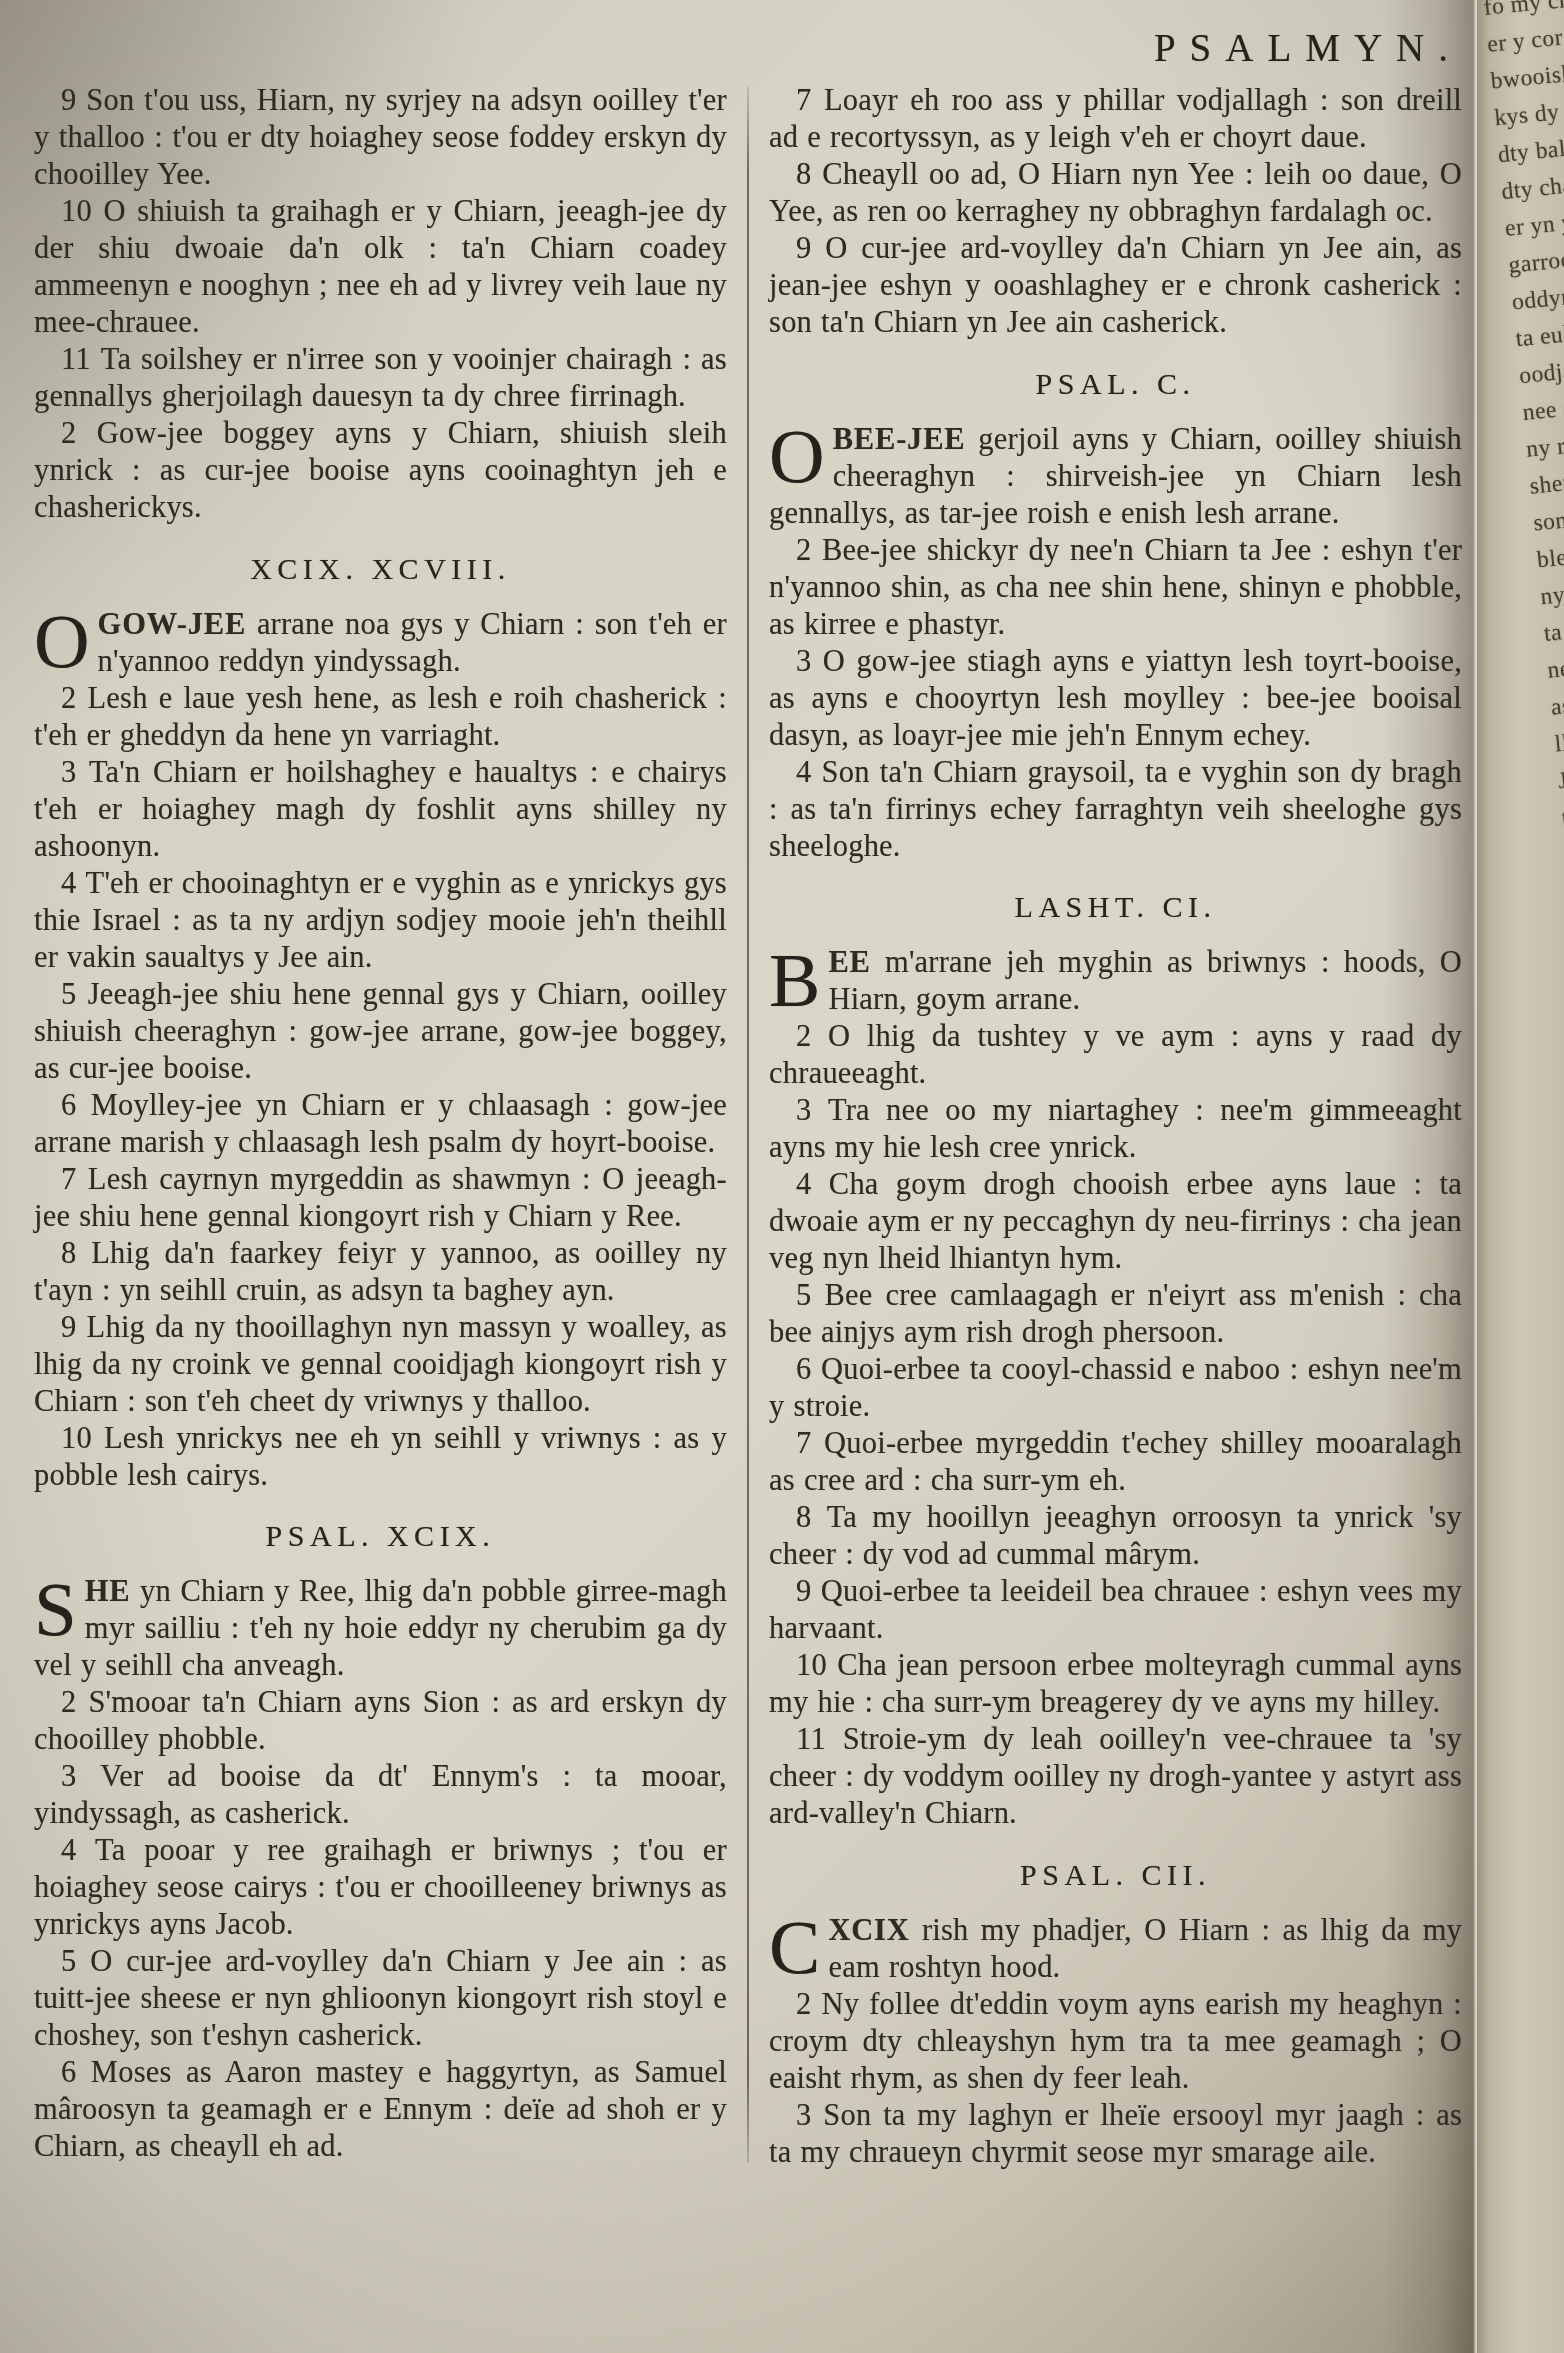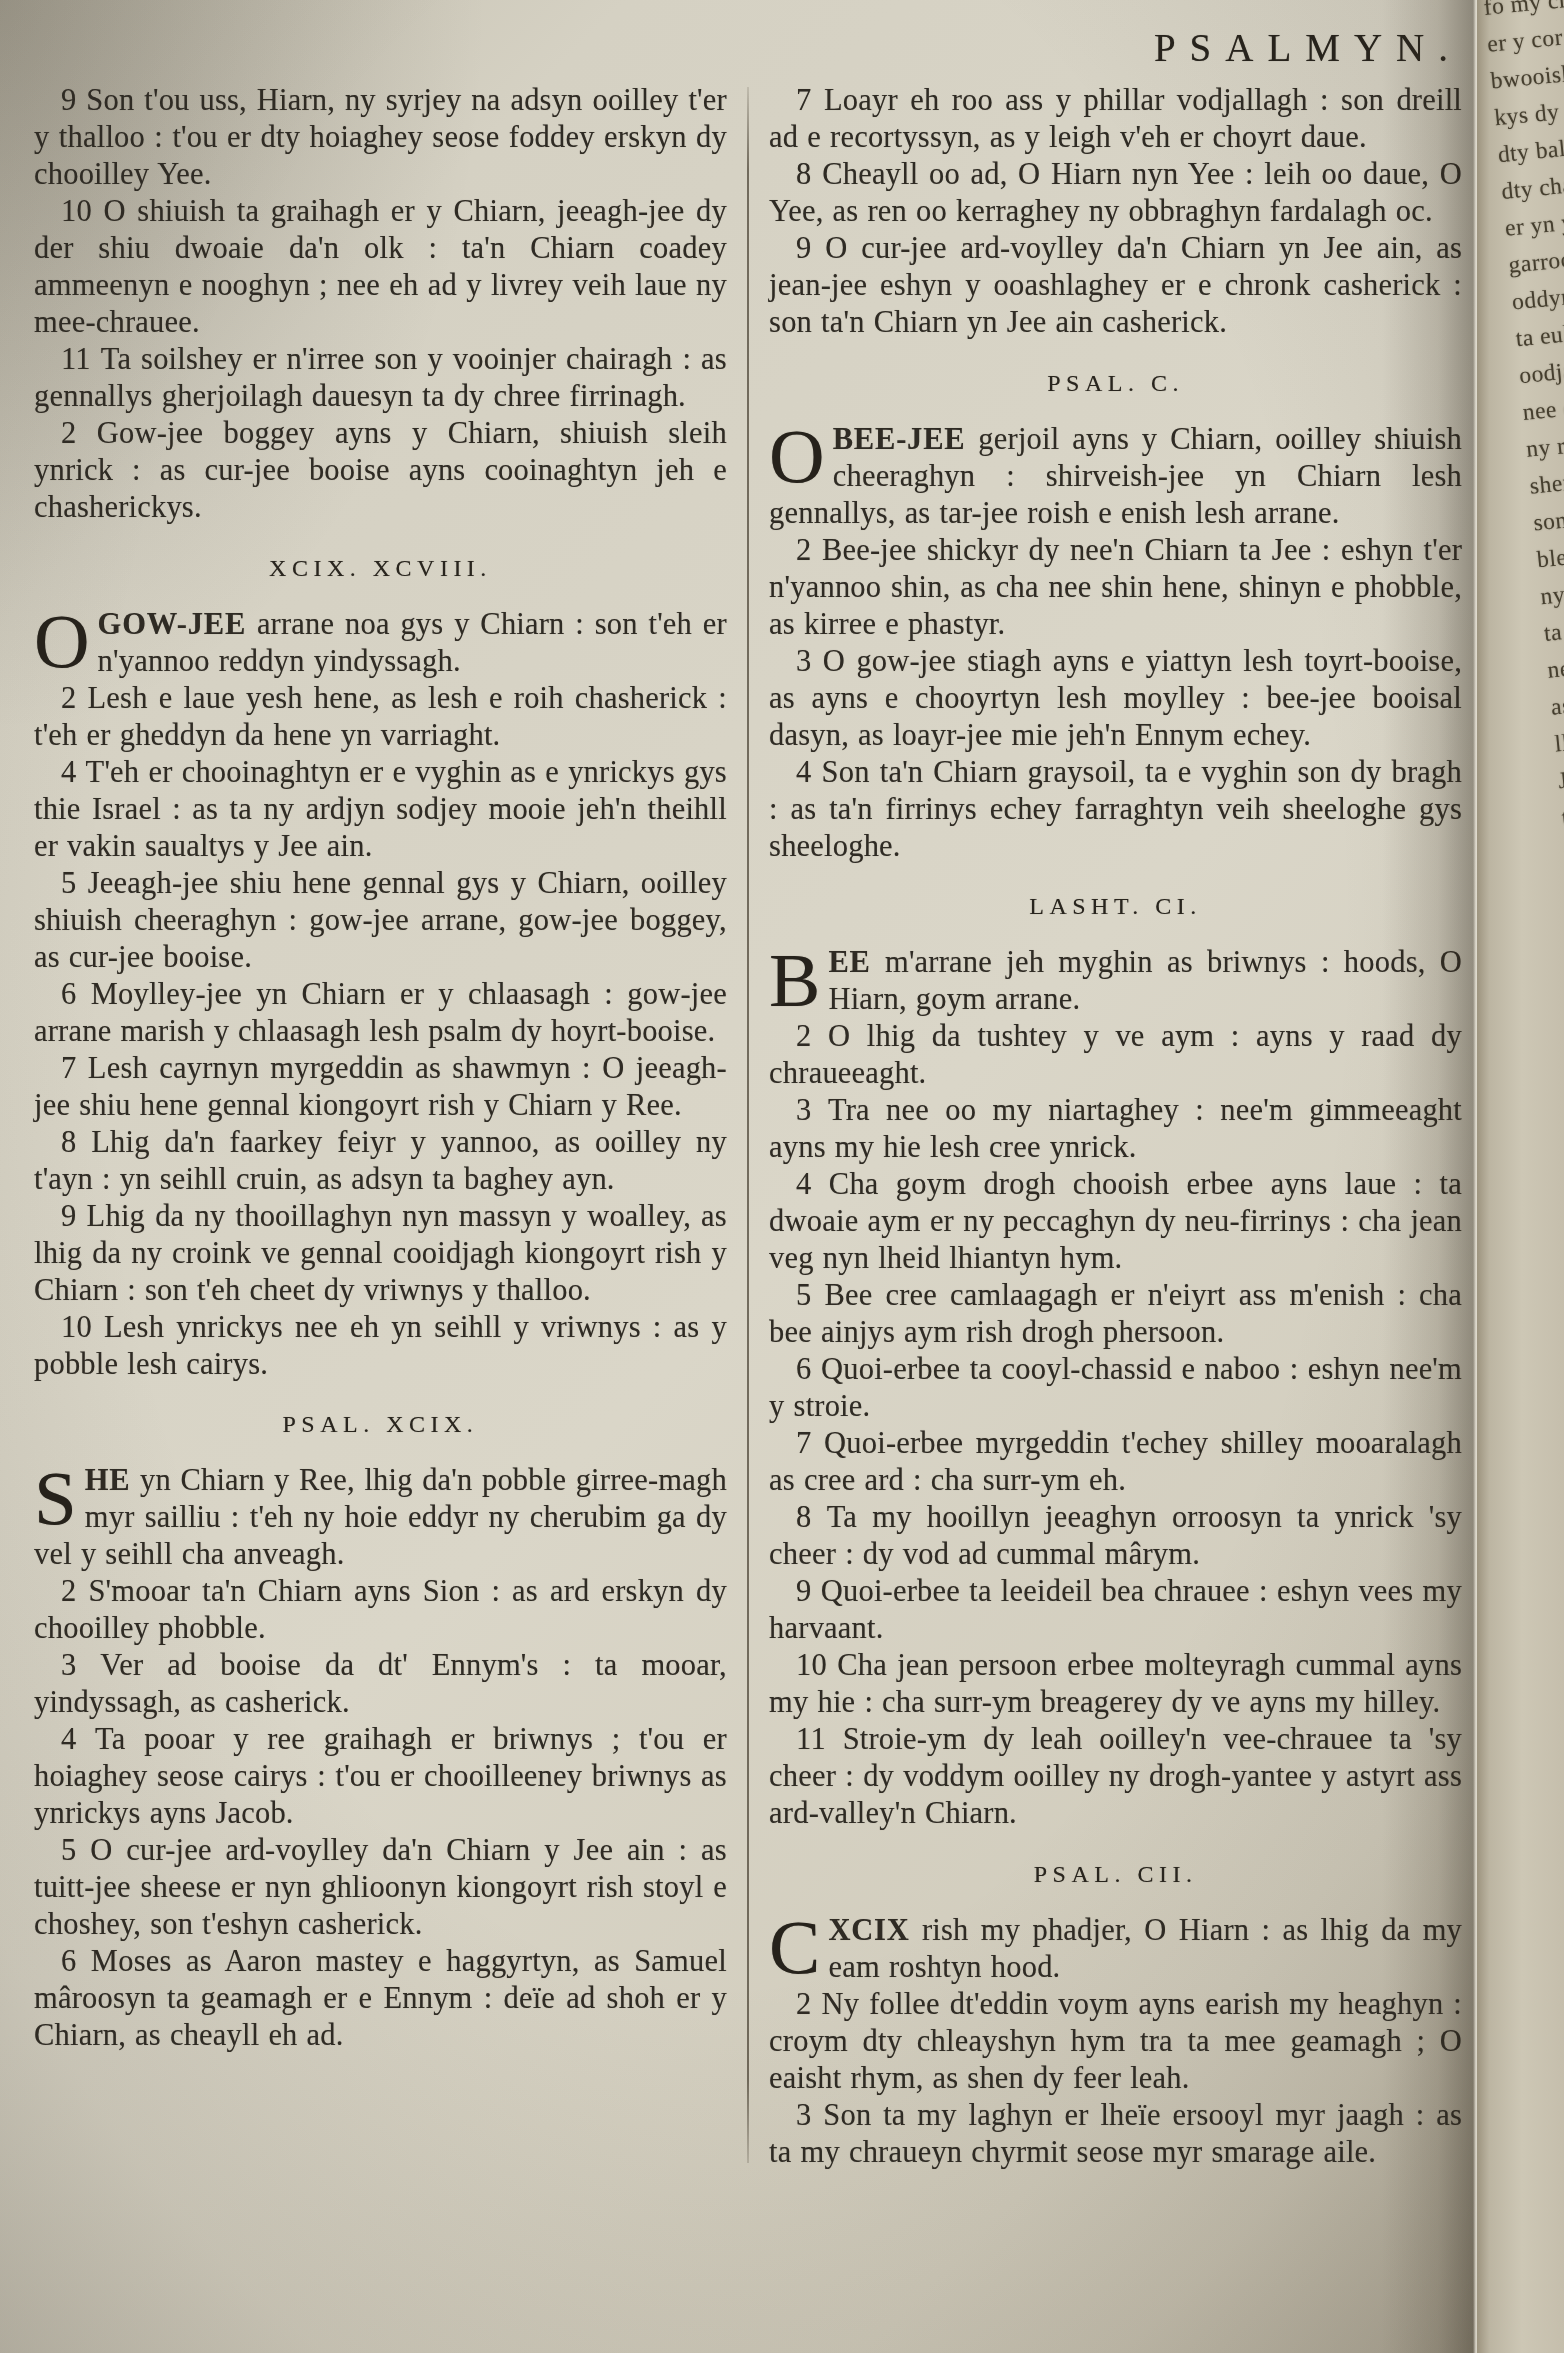--- a/index.html
+++ b/index.html
@@ -40,21 +40,21 @@
     text-align:justify;
     text-indent:27px;
     letter-spacing:0.2px;
     word-spacing:1.2px;
     text-shadow:0 0 0.8px rgba(47,43,36,0.35);
   }
   .verse.first-verse{text-indent:0;}
   .vnum{white-space:pre;}
   .psalm-heading{
     text-align:center;
-    font-size:24px;
+    font-size:30px;
     line-height:37px;
     letter-spacing:5.5px;
     margin:23.5px 0 19px 0;
     color:#29251e;
     text-shadow:0 0 0.8px rgba(40,35,28,0.45);
   }
   .dropcap{
     float:left;
     font-size:77px;
     line-height:59px;
@@ -99,20 +99,21 @@
     <div class="running-head">PSALMYN.</div>
     <div class="columns">
       <div class="col" id="col-left">
           <p class="verse"><span class="vnum">9</span>&nbsp;Son t'ou uss, Hiarn, ny syrjey na adsyn ooilley t'er y thalloo : t'ou er dty hoiaghey seose foddey erskyn dy chooilley Yee.</p>
           <p class="verse"><span class="vnum">10</span>&nbsp;O shiuish ta graihagh er y Chiarn, jeeagh-jee dy der shiu dwoaie da'n olk : ta'n Chiarn coadey ammeenyn e nooghyn ; nee eh ad y livrey veih laue ny mee-chrauee.</p>
           <p class="verse"><span class="vnum">11</span>&nbsp;Ta soilshey er n'irree son y vooinjer chairagh : as gennallys gherjoilagh dauesyn ta dy chree firrinagh.</p>
           <p class="verse"><span class="vnum">2</span>&nbsp;Gow-jee boggey ayns y Chiarn, shiuish sleih ynrick : as cur-jee booise ayns cooinaghtyn jeh e chasherickys.</p>
           <div class="psalm-heading">XCIX. XCVIII.</div>
           <p class="verse first-verse"><span class="dropcap">O</span><span class="lead-word">GOW-JEE</span> arrane noa gys y Chiarn : son t'eh er n'yannoo reddyn yindyssagh.</p>
           <p class="verse"><span class="vnum">2</span>&nbsp;Lesh e laue yesh hene, as lesh e roih chasherick : t'eh er gheddyn da hene yn varriaght.</p>
+          <p class="verse"><span class="vnum">3</span>&nbsp;Ta'n Chiarn er hoilshaghey e haualtys : e chairys t'eh er hoiaghey magh dy foshlit ayns shilley ny ashoonyn.</p>
           <p class="verse"><span class="vnum">4</span>&nbsp;T'eh er chooinaghtyn er e vyghin as e ynrickys gys thie Israel : as ta ny ardjyn sodjey mooie jeh'n theihll er vakin saualtys y Jee ain.</p>
           <p class="verse"><span class="vnum">5</span>&nbsp;Jeeagh-jee shiu hene gennal gys y Chiarn, ooilley shiuish cheeraghyn : gow-jee arrane, gow-jee boggey, as cur-jee booise.</p>
           <p class="verse"><span class="vnum">6</span>&nbsp;Moylley-jee yn Chiarn er y chlaasagh : gow-jee arrane marish y chlaasagh lesh psalm dy hoyrt-booise.</p>
           <p class="verse"><span class="vnum">7</span>&nbsp;Lesh cayrnyn myrgeddin as shawmyn : O jeeagh-jee shiu hene gennal kiongoyrt rish y Chiarn y Ree.</p>
           <p class="verse"><span class="vnum">8</span>&nbsp;Lhig da'n faarkey feiyr y yannoo, as ooilley ny t'ayn : yn seihll cruin, as adsyn ta baghey ayn.</p>
           <p class="verse"><span class="vnum">9</span>&nbsp;Lhig da ny thooillaghyn nyn massyn y woalley, as lhig da ny croink ve gennal cooidjagh kiongoyrt rish y Chiarn : son t'eh cheet dy vriwnys y thalloo.</p>
           <p class="verse"><span class="vnum">10</span>&nbsp;Lesh ynrickys nee eh yn seihll y vriwnys : as y pobble lesh cairys.</p>
           <div class="psalm-heading">PSAL. XCIX.</div>
           <p class="verse first-verse"><span class="dropcap">S</span><span class="lead-word">HE</span> yn Chiarn y Ree, lhig da'n pobble girree-magh myr sailliu : t'eh ny hoie eddyr ny cherubim ga dy vel y seihll cha anveagh.</p>
           <p class="verse"><span class="vnum">2</span>&nbsp;S'mooar ta'n Chiarn ayns Sion : as ard erskyn dy chooilley phobble.</p>

